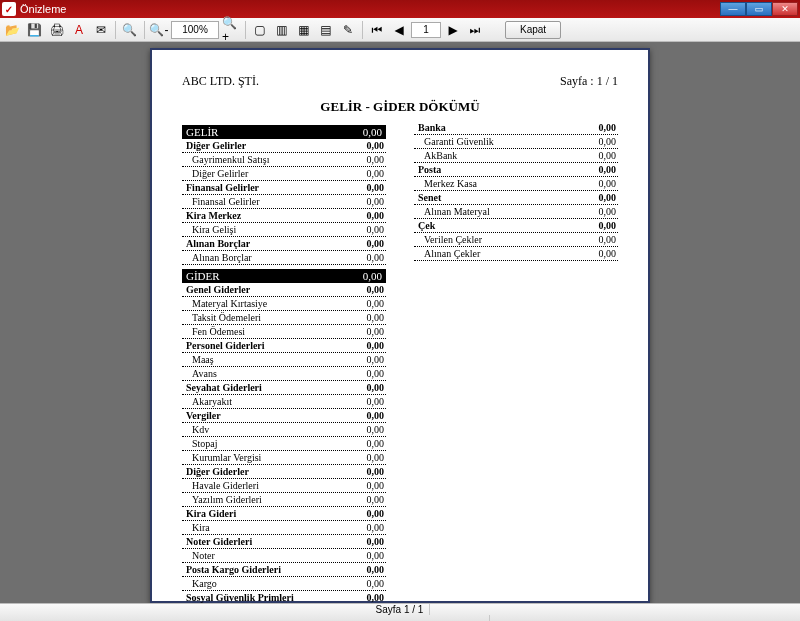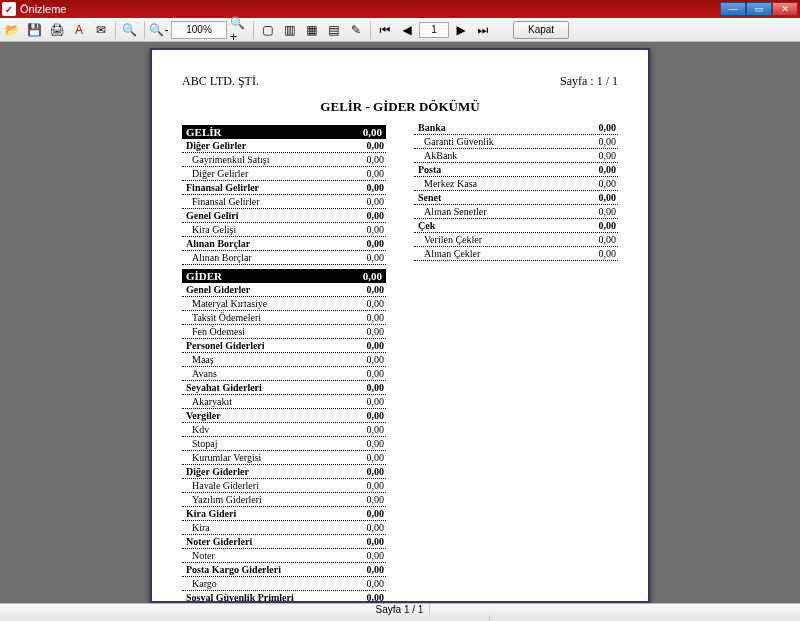--- a/index.html
+++ b/index.html
@@ -54,21 +54,21 @@
 .tbtn {
   width:20px;height:20px;
   border:1px solid transparent;
   border-radius:2px;
   display:flex;align-items:center;justify-content:center;
   font-size:12px;
   cursor:pointer;
 }
 .sep{width:1px;height:18px;background:#c0c0c0;margin:0 2px;}
 .zoom-box{
-  width:56px;height:18px;font-size:10px;
+  width:48px;height:18px;font-size:10px;
   border:1px solid #aaa;background:#fff;
   display:flex;align-items:center;justify-content:center;
 }
 .page-box{
   width:30px;height:16px;font-size:10px;
   border:1px solid #aaa;background:#fff;
   text-align:center;
 }
 .kapat-btn{
   height:18px;padding:0 14px;font-size:10px;
@@ -85,21 +85,21 @@
   box-shadow:0 2px 6px rgba(0,0,0,.5);
   padding:24px 30px 10px;
   font-family: "Times New Roman", serif;
   color:#000;
 }
 .page-head{display:flex;justify-content:space-between;font-size:12px;margin-bottom:10px;}
 .report-title{text-align:center;font-weight:bold;font-size:13px;margin-bottom:6px;}
 .cols{display:flex;gap:28px;align-items:flex-start;}
 .col{flex:1;}
 .section-bar{
-  background:#000;color:#fff;font-weight:bold;font-size:11px;
+  background:#000;color:#fff;font-weight:normal;font-size:11px;
   padding:1px 4px;display:flex;justify-content:space-between;margin-top:4px;
 }
 .row{
   display:flex;justify-content:space-between;font-size:10px;
   border-bottom:1px dotted #000;padding:1px 0;
 }
 .row.bold{font-weight:bold;}
 .row .lbl{padding-left:10px;}
 .row.bold .lbl{padding-left:4px;}
 .val{padding-right:2px;}
@@ -179,21 +179,21 @@
           </div>
           <div class="row bold">
             <span class="lbl">Finansal Gelirler</span>
             <span class="val">0,00</span>
           </div>
           <div class="row">
             <span class="lbl">Finansal Gelirler</span>
             <span class="val">0,00</span>
           </div>
           <div class="row bold">
-            <span class="lbl">Genel Geliri</span>
+            <span class="lbl">Kira Merkez</span>
             <span class="val">0,00</span>
           </div>
           <div class="row">
             <span class="lbl">Kira Gelişi</span>
             <span class="val">0,00</span>
           </div>
           <div class="row bold">
             <span class="lbl">Alınan Borçlar</span>
             <span class="val">0,00</span>
           </div>
@@ -317,21 +317,21 @@
           </div>
           <div class="row">
             <span class="lbl">Merkez Kasa</span>
             <span class="val">0,00</span>
           </div>
           <div class="row bold">
             <span class="lbl">Senet</span>
             <span class="val">0,00</span>
           </div>
           <div class="row">
-            <span class="lbl">Alınan Senetler</span>
+            <span class="lbl">Alınan Materyal</span>
             <span class="val">0,00</span>
           </div>
           <div class="row bold">
             <span class="lbl">Çek</span>
             <span class="val">0,00</span>
           </div>
           <div class="row">
             <span class="lbl">Verilen Çekler</span>
             <span class="val">0,00</span>
           </div>

